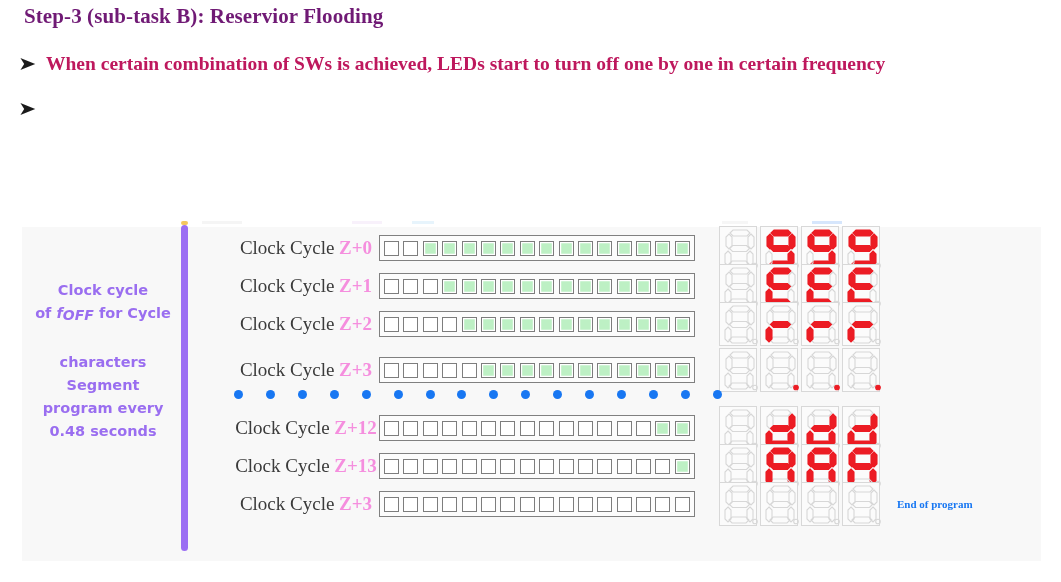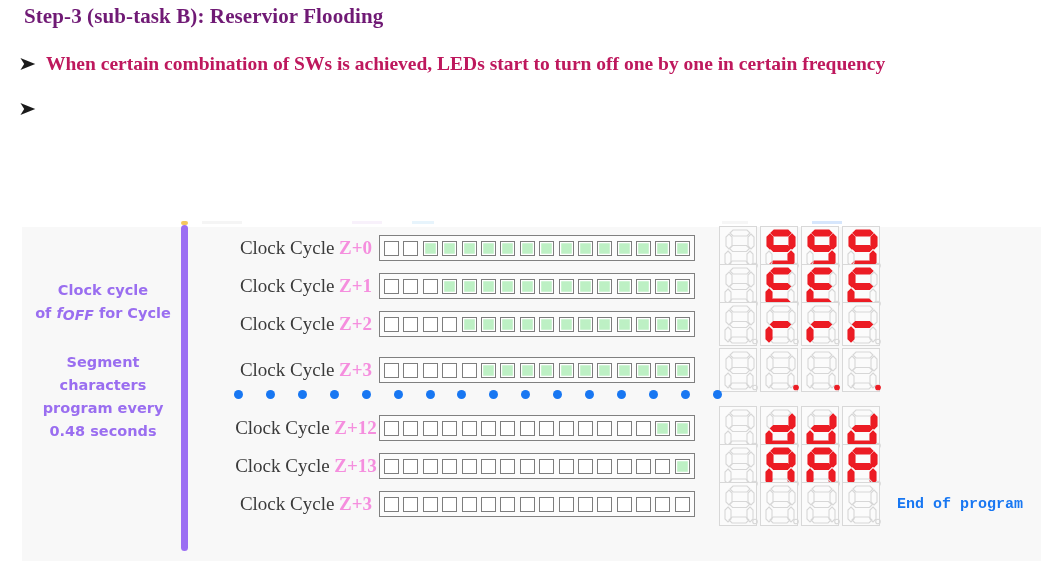--- a/index.html
+++ b/index.html
@@ -226,23 +226,23 @@
     width: 9px;
     height: 9px;
     border-radius: 50%;
     background: #1877f2;
   }
 
   
   .end-label {
     position: absolute;
     left: 875px;
-    font-family: Liberation Mono, monospace;
+    font-family: Liberation Serif, serif;
     font-weight: bold;
-    font-size: 15px;
+    font-size: 11px;
     color: #1877f2;
     white-space: nowrap;
   }
 </style>
 </head>
 <body>
 
 <div class="slide-title">Step-3 (sub-task B): Reservior Flooding</div>
 
 <div class="bullets">
@@ -266,22 +266,22 @@
 
   <div class="purple-rule-cap"></div>
   <div class="purple-rule"></div>
 
   <div class="side-caption">
     <div class="cap-block">
       <div>Clock cycle</div>
       <div><span>of </span><i>f</i><sub>OFF</sub><span> for Cycle</span></div>
     </div>
     <div class="cap-block">
+      <div>characters</div>
       <div>Segment</div>
-      <div>characters</div>
       <div>program every</div>
       <div>0.48 seconds</div>
     </div>
   </div>
 
   <div class="rows" id="rows-host">
       <div class="cycle-row" style="top: 12px;">
         <div class="cycle-label"><span>Clock Cycle </span><span class="zpart">Z+0</span></div>
         <div class="led-bar">
           <div class="led"></div>

